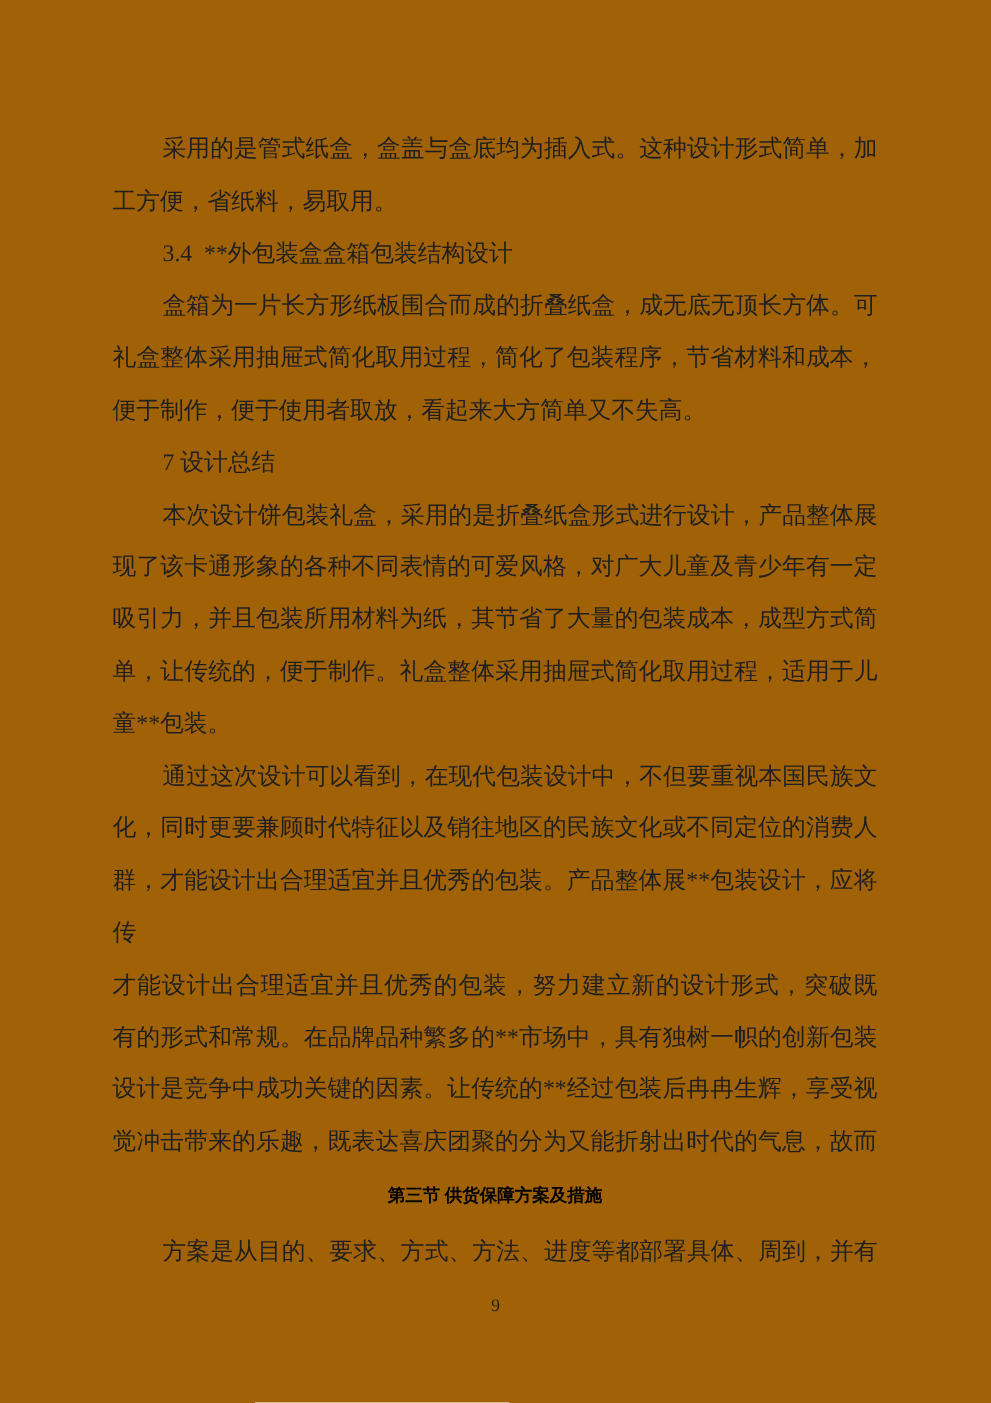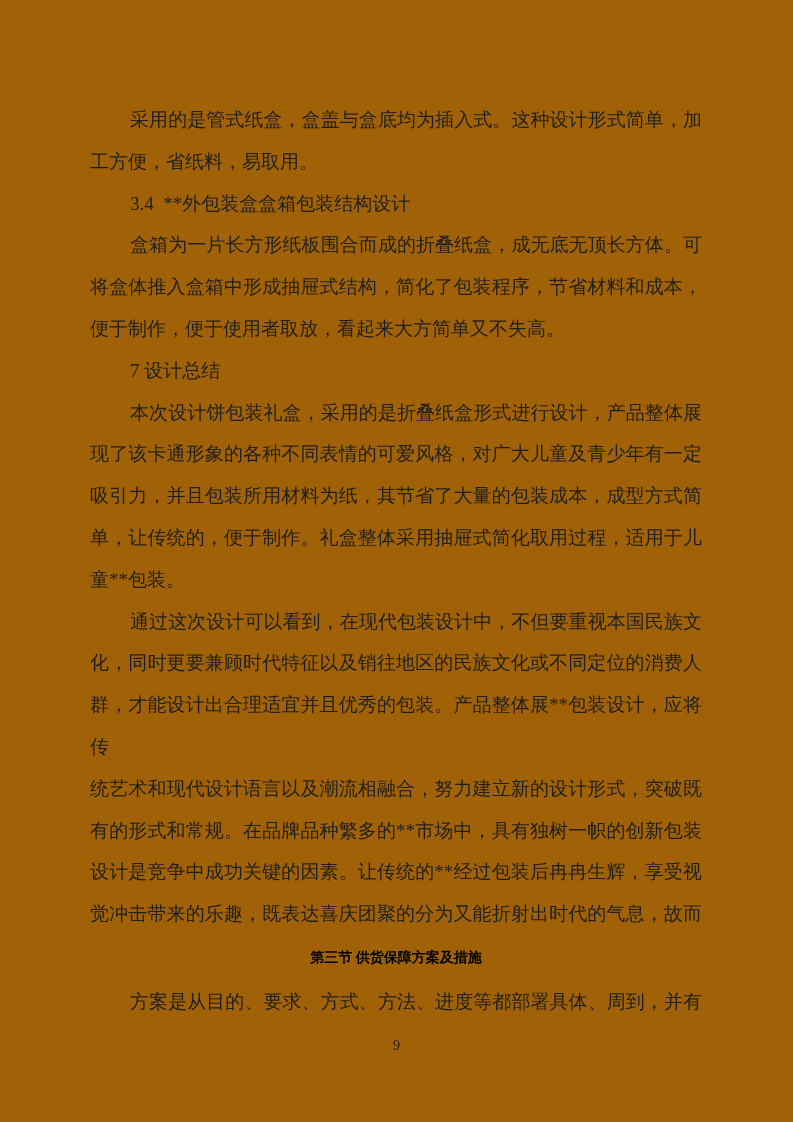--- a/index.html
+++ b/index.html
@@ -58,32 +58,32 @@
 </head>
 <body>
 
 <div class="page">
   <div class="content">
 
     <div class="ln j ind">采用的是管式纸盒，盒盖与盒底均为插入式。这种设计形式简单，加</div>
     <div class="ln">工方便，省纸料，易取用。</div>
     <div class="ln ind">3.4&nbsp;&nbsp;**外包装盒盒箱包装结构设计</div>
     <div class="ln j ind">盒箱为一片长方形纸板围合而成的折叠纸盒，成无底无顶长方体。可</div>
-    <div class="ln j">将盒体推入盒箱中形成抽屉式结构，简化了包装程序，节省材料和成本，</div>
+    <div class="ln j">礼盒整体采用抽屉式简化取用过程，简化了包装程序，节省材料和成本，</div>
     <div class="ln">便于制作，便于使用者取放，看起来大方简单又不失高。</div>
     <div class="ln ind">7 设计总结</div>
     <div class="ln j ind">本次设计饼包装礼盒，采用的是折叠纸盒形式进行设计，产品整体展</div>
     <div class="ln j">现了该卡通形象的各种不同表情的可爱风格，对广大儿童及青少年有一定</div>
     <div class="ln j">吸引力，并且包装所用材料为纸，其节省了大量的包装成本，成型方式简</div>
     <div class="ln j">单，让传统的，便于制作。礼盒整体采用抽屉式简化取用过程，适用于儿</div>
     <div class="ln">童**包装。</div>
     <div class="ln j ind">通过这次设计可以看到，在现代包装设计中，不但要重视本国民族文</div>
     <div class="ln j">化，同时更要兼顾时代特征以及销往地区的民族文化或不同定位的消费人</div>
     <div class="ln j">群，才能设计出合理适宜并且优秀的包装。产品整体展**包装设计，应将传</div>
-    <div class="ln j">统艺术和现代设计语言以及潮流相融合，努力建立新的设计形式，突破既</div>
+    <div class="ln j">才能设计出合理适宜并且优秀的包装，努力建立新的设计形式，突破既</div>
     <div class="ln j">有的形式和常规。在品牌品种繁多的**市场中，具有独树一帜的创新包装</div>
     <div class="ln j">设计是竞争中成功关键的因素。让传统的**经过包装后冉冉生辉，享受视</div>
     <div class="ln j">觉冲击带来的乐趣，既表达喜庆团聚的分为又能折射出时代的气息，故而</div>
 
     <div class="section-heading">第三节 供货保障方案及措施</div>
 
     <div class="ln j ind">方案是从目的、要求、方式、方法、进度等都部署具体、周到，并有</div>
 
   </div>
 

